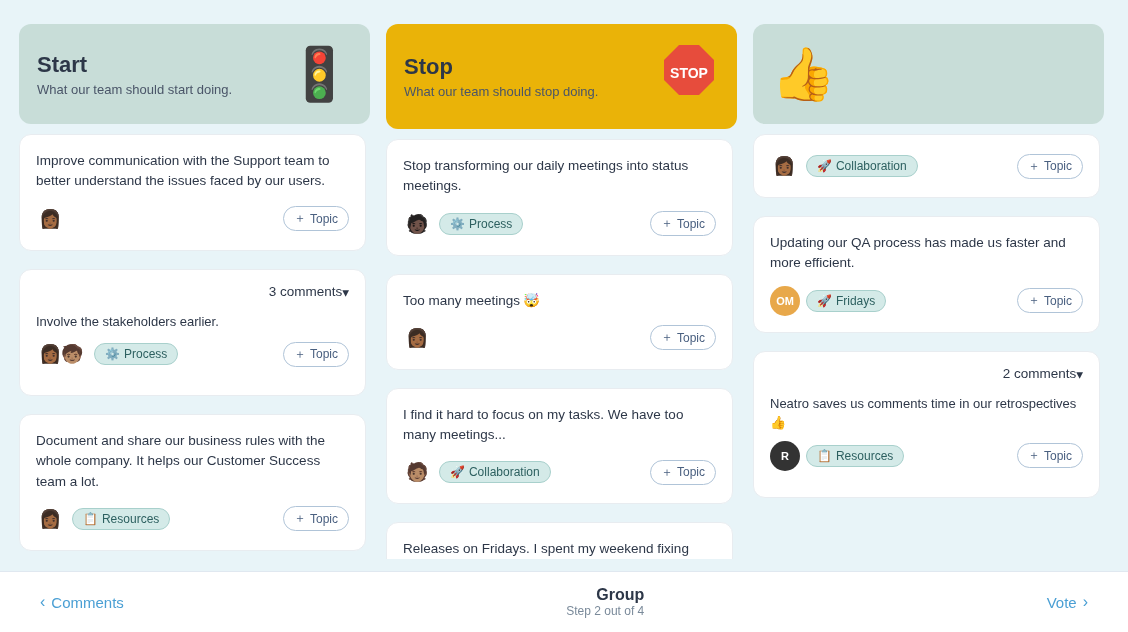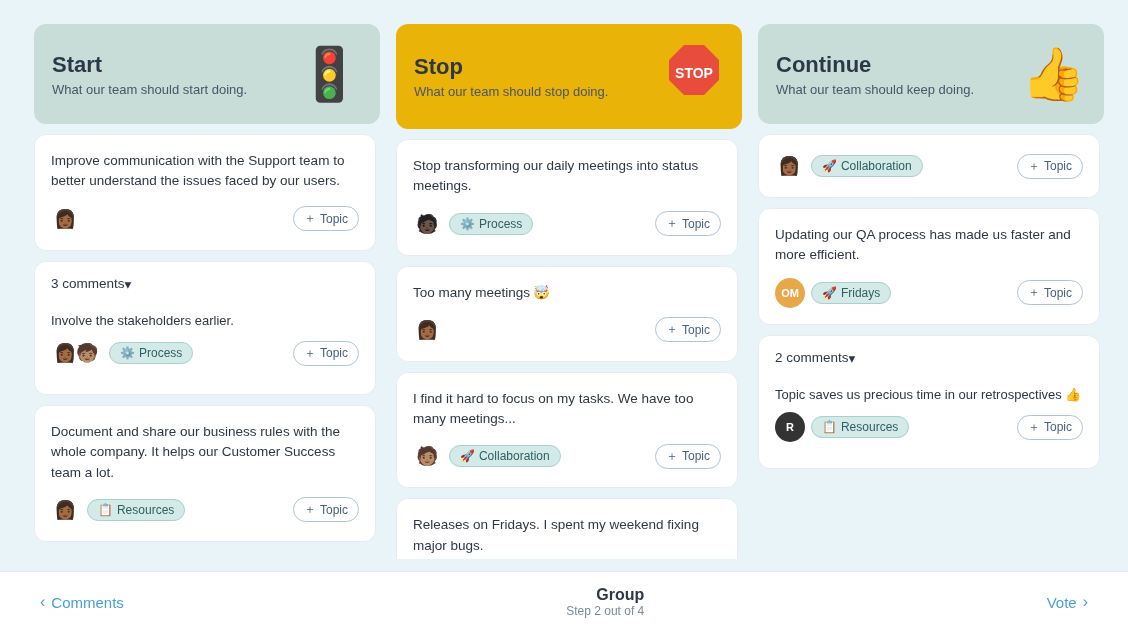--- a/index.html
+++ b/index.html
@@ -10,21 +10,21 @@
       height: 632px;
       overflow: hidden;
       display: flex;
       flex-direction: column;
     }
 
     .main-content {
       flex: 1;
       display: flex;
       gap: 16px;
-      padding: 24px 24px 12px 34px;
+      padding: 24px 24px 12px 19px;
       overflow: hidden;
     }
 
     .column {
       flex: 1;
       display: flex;
       flex-direction: column;
       gap: 10px;
       overflow: hidden;
     }
@@ -57,21 +57,21 @@
     .column-header-icon {
       font-size: 52px;
       line-height: 1;
     }
 
     .cards-container {
       flex: 1;
       overflow-y: auto;
       display: flex;
       flex-direction: column;
-      gap: 10px;
+      gap: 18px;
       padding-right: 4px;
     }
 
     .cards-container::-webkit-scrollbar {
       width: 6px;
     }
     .cards-container::-webkit-scrollbar-track {
       background: transparent;
     }
     .cards-container::-webkit-scrollbar-thumb {
@@ -159,29 +159,29 @@
     .comments-card {
       background: white;
       border-radius: 12px;
       padding: 14px 16px;
       border: 1px solid #e8ecf0;
     }
 
     .comments-header {
       display: flex;
       align-items: center;
-      justify-content: flex-start;
+      justify-content: flex-end;
       font-size: 13.5px;
       color: #2d3748;
       font-weight: 500;
       cursor: pointer;
     }
 
     .comments-body {
-      margin-top: 19px;
+      margin-top: 12px;
     }
 
     .comment-item {
       margin-bottom: 12px;
     }
 
     .comment-text {
       font-size: 13px;
       color: #2d3748;
       line-height: 1.5;
@@ -377,24 +377,20 @@
 
       <div class="card">
         <div class="card-text">Releases on Fridays. I spent my weekend fixing major bugs.</div>
 
       </div>
     </div>
   </div>
 
   <div class="column">
     <div class="column-header continue">
-      <div class="column-header-text">
-        <h2>Continue</h2>
-        <p>What our team should keep doing.</p>
-      </div>
       <div class="column-header-icon" style="font-size:52px;">👍</div>
     </div>
     <div class="cards-container">
 
       <div class="card">
         <div class="card-footer">
           <div class="card-footer-left">
             <div class="avatar">👩🏾</div>
             <span class="topic-tag-filled">
               <span>🚀</span>
@@ -425,21 +421,21 @@
         </div>
       </div>
 
       <div class="comments-card">
         <div class="comments-header">
           <span>2 comments</span>
           <span>▾</span>
         </div>
         <div class="comments-body">
           <div class="comment-item">
-            <div class="comment-text">Topic saves us precious time in our retrospectives 👍</div>
+            <div class="comment-text">Neatro saves us comments time in our retrospectives 👍</div>
             <div class="card-footer">
               <div class="card-footer-left">
                 <div class="avatar avatar-r">R</div>
                 <span class="topic-tag-filled">
                   <span>📋</span>
                   <span>Resources</span>
                 </span>
               </div>
               <button class="add-topic-btn">
                 <span>＋</span>

